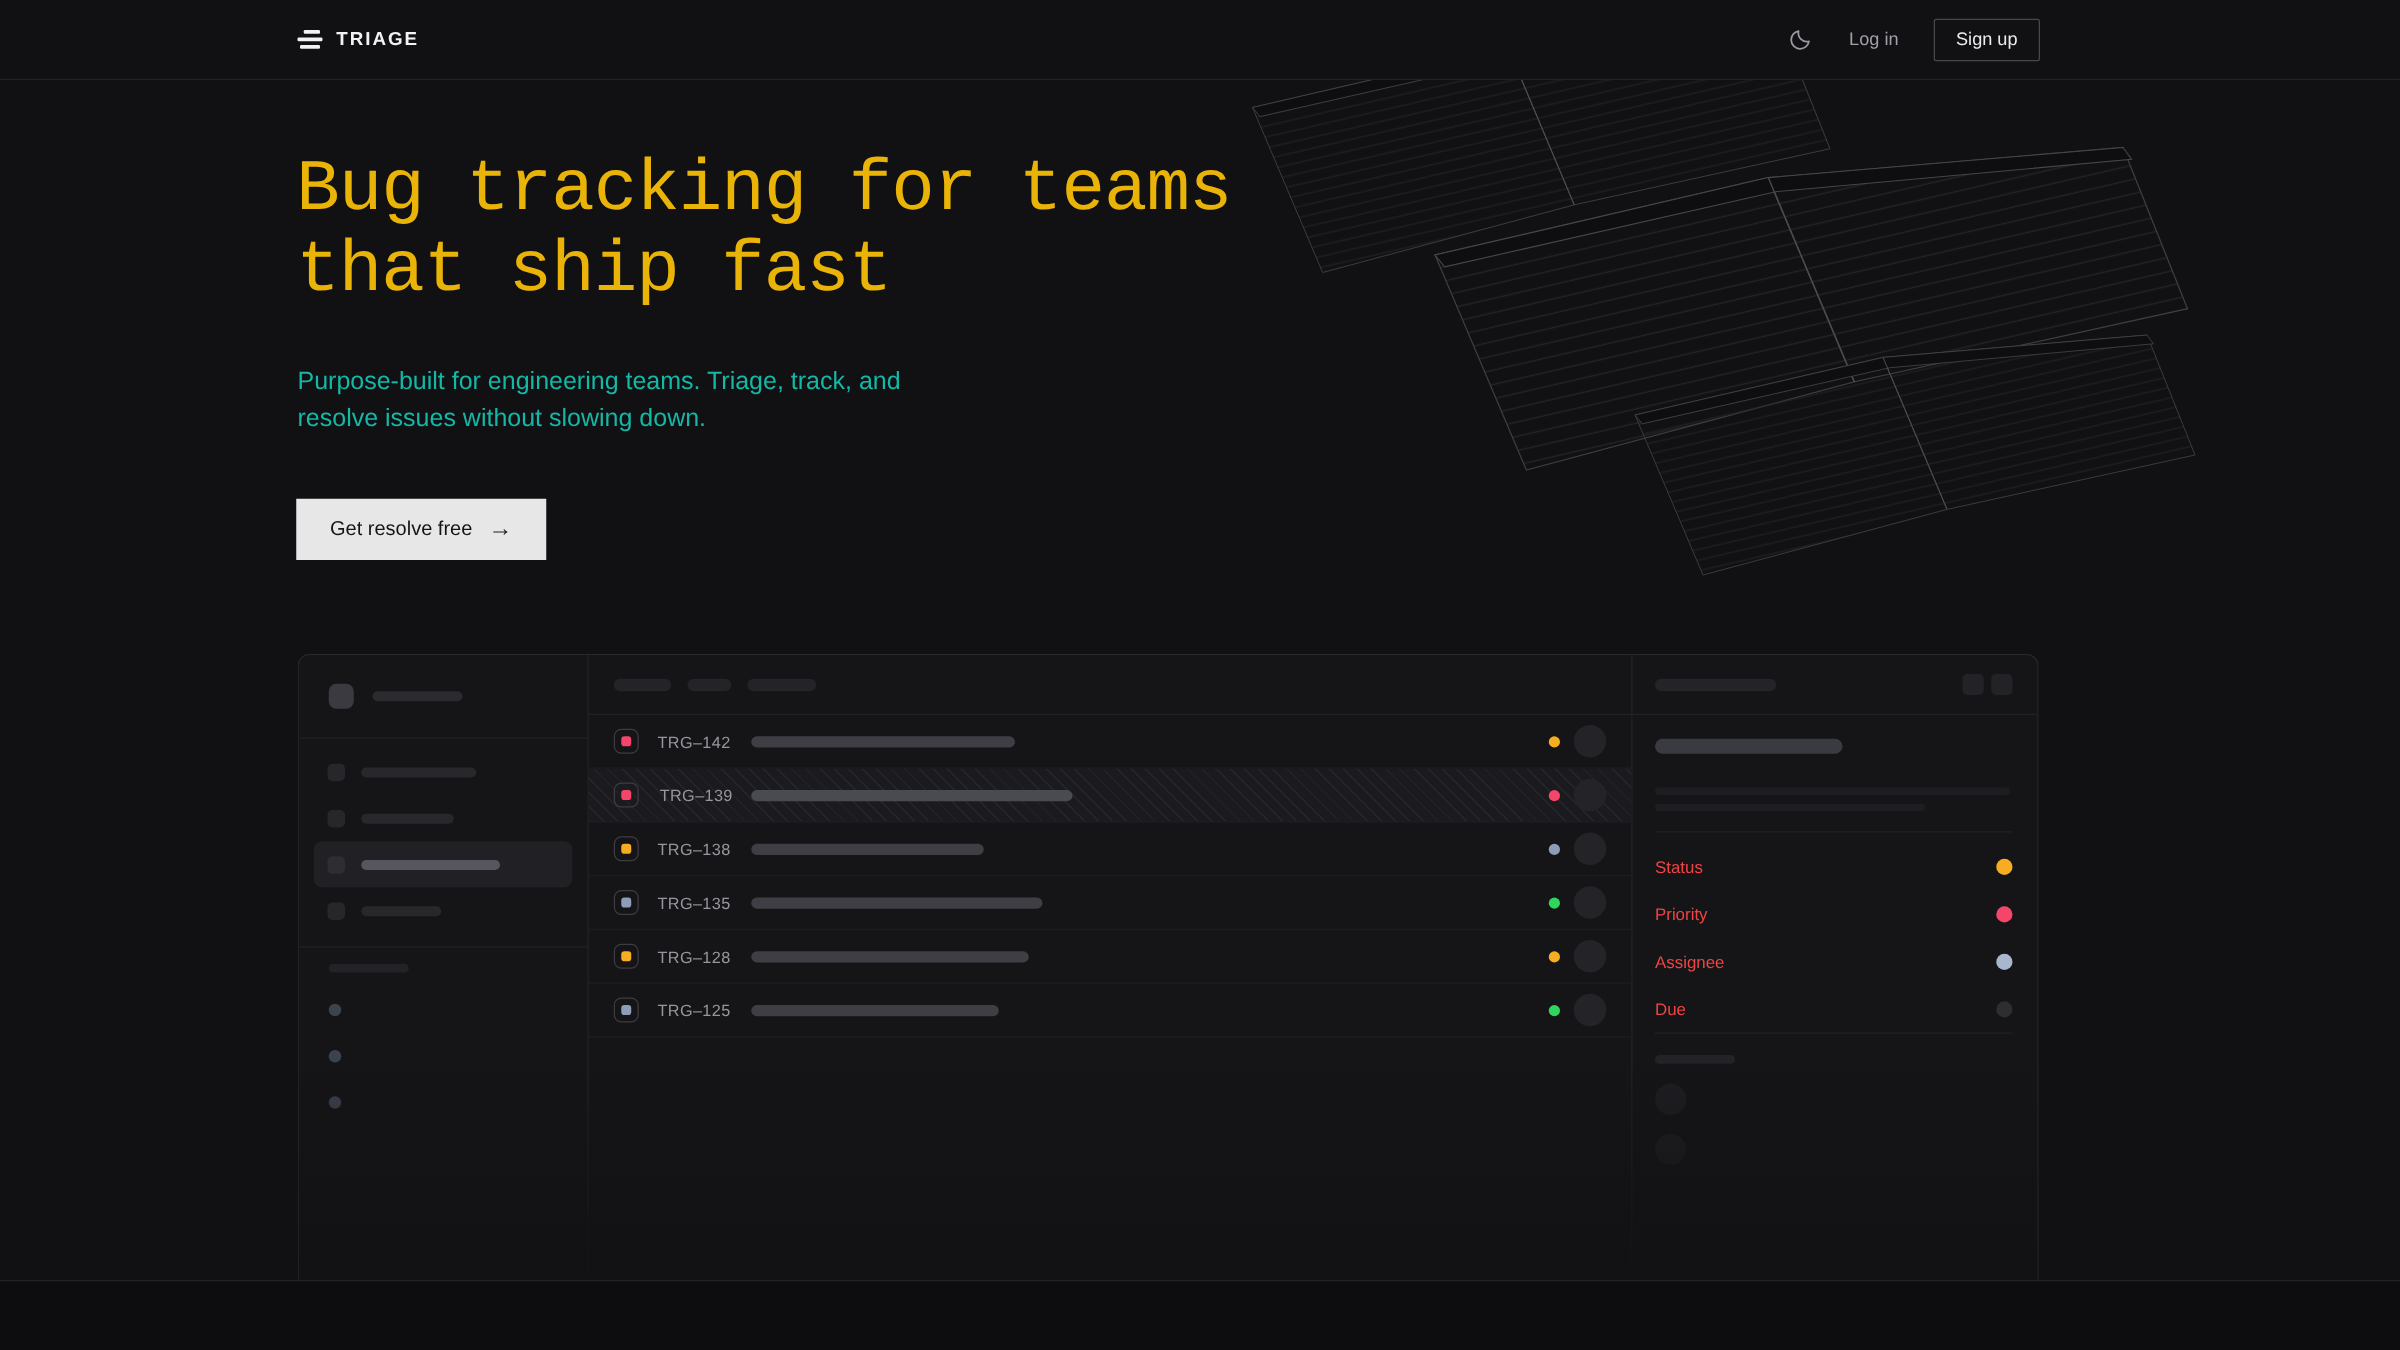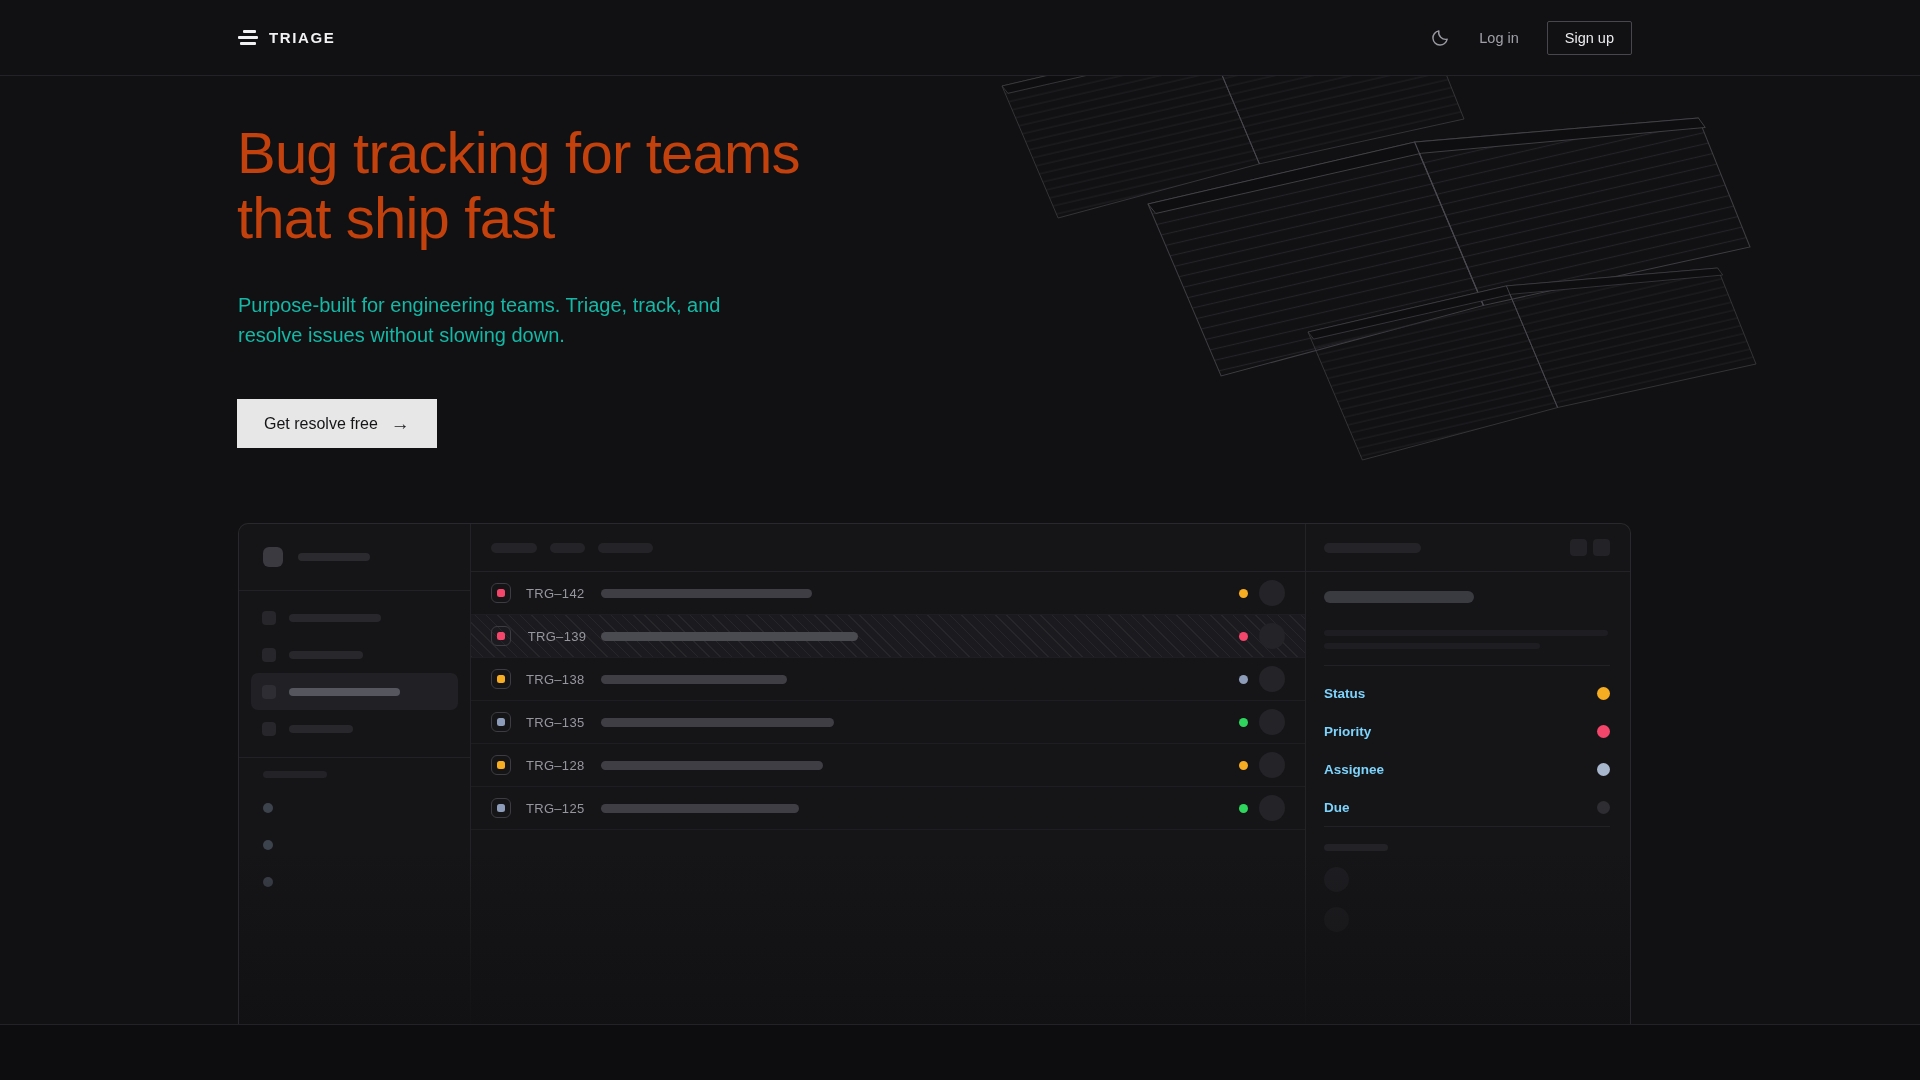--- a/index.html
+++ b/index.html
@@ -1,38 +1,38 @@
 <!DOCTYPE html>
 <html><head>
 <meta charset="utf-8">
 <style>
   html,body{margin:0;padding:0;background:#0b0b0d;}
   .page{position:relative;width:1920px;height:1080px;overflow:hidden;background:#111113;
         font-family:"Liberation Sans",sans-serif;color:#ededef;}
 
   
-  .header{position:absolute;left:0;top:0;width:1920px;height:76px;background:#111113;
+  .header{position:absolute;left:0;top:0;width:1920px;height:64px;background:#111113;
           border-bottom:1px solid #232327;display:flex;align-items:center;
           justify-content:space-between;padding:0 288px 0 238px;box-sizing:border-box;z-index:6;}
   .brand{display:flex;align-items:center;gap:11px;cursor:pointer;}
   .logo-icon{width:20px;height:15px;position:relative;}
   .logo-icon span{position:absolute;height:3px;border-radius:1px;background:#f1f1f3;display:block;}
   .logo-icon .b1{left:5px;top:0;width:13px;}
   .logo-icon .b2{left:0;top:6px;width:20px;}
   .logo-icon .b3{left:2px;top:12px;width:16px;}
   .brand-name{font-size:15px;font-weight:700;letter-spacing:1.6px;color:#f2f2f4;}
   .nav-right{display:flex;align-items:center;gap:28px;}
   .moon-btn{width:22px;height:22px;display:flex;align-items:center;justify-content:center;cursor:pointer;}
   .login-link{font-size:14.5px;color:#a0a0a8;cursor:pointer;}
   .signup-btn{border:1px solid #47474d;background:transparent;color:#ececf0;font-size:14.5px;
               font-family:"Liberation Sans",sans-serif;padding:8px 17px;border-radius:2px;cursor:pointer;}
 
   
   .hero-h1{position:absolute;left:237px;top:120px;margin:0;font-size:58px;line-height:65px;
-           font-weight:500;letter-spacing:-0.8px;color:#c2410c;z-index:4;}
+           font-weight:500;letter-spacing:-0.8px;color:#eab308;z-index:4;font-family:Liberation Mono, monospace;}
   .hero-sub{position:absolute;left:238px;top:290px;margin:0;font-size:20px;line-height:30px;
             color:#14b8a6;z-index:4;}
   .cta-btn{position:absolute;left:237px;top:399px;height:49px;background:#e7e7e8;color:#151517;
            border:none;display:flex;align-items:center;gap:13px;padding:0 27px;font-size:16px;
            font-weight:500;font-family:"Liberation Sans",sans-serif;z-index:4;cursor:pointer;}
   .cta-arrow{font-size:19px;line-height:1;color:#202023;}
 
   
   .wireframe{position:absolute;left:950px;top:0;z-index:1;}
 
@@ -97,21 +97,21 @@
   .dh-actions{display:flex;gap:6px;}
   .dh-btn{width:17px;height:17px;border-radius:4px;background:#222227;}
   .detail-body{padding:19px 20px 0 18px;}
   .dt-title{width:150px;height:12px;border-radius:6px;background:#3a3a41;margin-bottom:27px;}
   .dt-line{height:6px;border-radius:3px;background:#1e1e22;margin-bottom:7px;}
   .dt-line.l1{width:284px;}
   .dt-line.l2{width:216px;margin-bottom:16px;}
   .dt-div{border-top:1px solid #222226;}
   .fields{padding-top:8px;}
   .field{display:flex;align-items:center;justify-content:space-between;height:38px;}
-  .f-label{font-size:13.5px;color:#7dd3fc;font-weight:bold;}
+  .f-label{font-size:13.5px;color:#ef4444;}
   .f-dot{width:13px;height:13px;border-radius:50%;flex:none;}
   .cm-pill{width:64px;height:7px;border-radius:4px;background:#222227;margin:17px 0 16px;}
   .cm-avatar{width:25px;height:25px;border-radius:50%;background:#1e1e22;margin-bottom:15px;}
 
   
   .footer-section{position:absolute;left:0;top:1024px;width:1920px;height:56px;background:#0d0d0f;
                   border-top:1px solid #232327;z-index:4;}
 </style>
 </head>
 <body>

